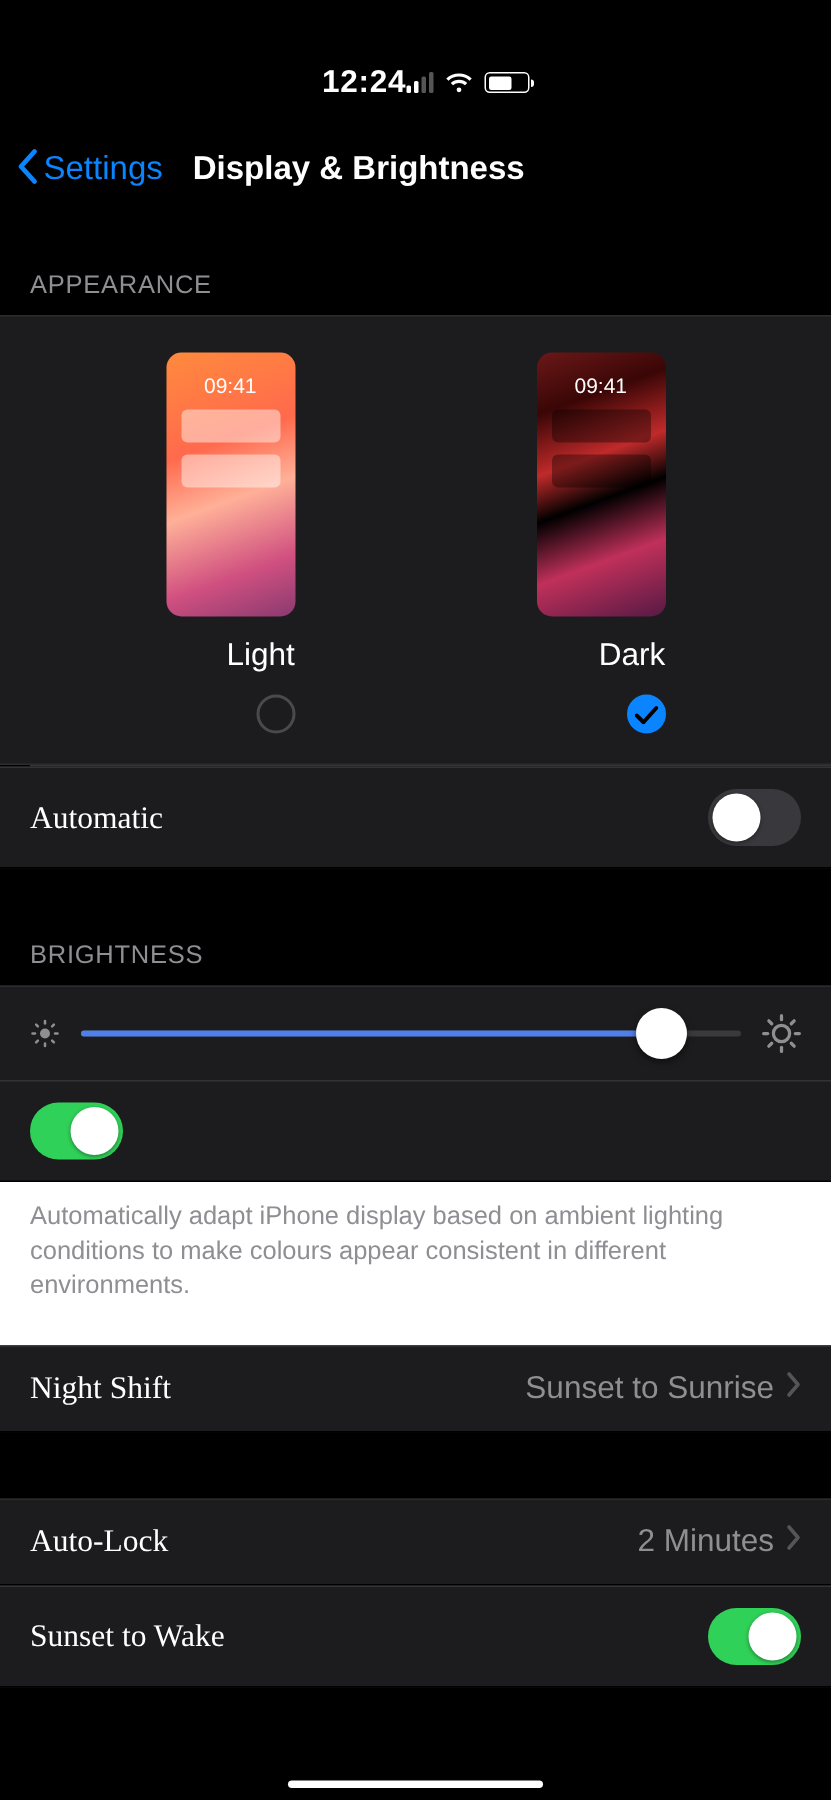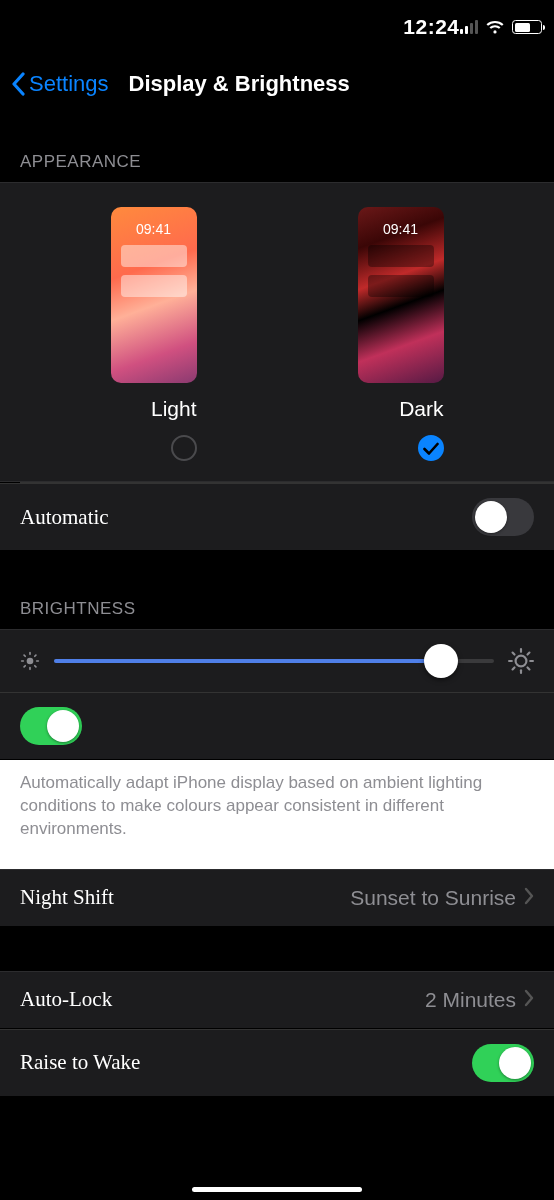--- a/index.html
+++ b/index.html
@@ -9,23 +9,24 @@
       background: #000;
       font-family: -apple-system, "SF Pro Text", "Helvetica Neue", Arial, sans-serif;
       color: #fff;
       overflow: hidden;
       position: relative;
     }
     
     .statusbar {
       height: 54px;
       display: flex;
-      justify-content: flex-end;
+      justify-content: center;
       align-items: center;
-      padding: 0 12px 0 42px;
+      padding: 0 28px 0 42px;
+      margin-top: 28px;
     }
     .status-time { font-size: 21px; font-weight: 600; letter-spacing: 0.5px; }
     .status-icons { display: flex; align-items: center; gap: 7px; }
     .cell-bars { display: flex; align-items: flex-end; gap: 1.5px; height: 14px; }
     .cell-bars span { width: 3.5px; background: #fff; border-radius: 1px; }
     .cell-bars span:nth-child(1){height:5px}
     .cell-bars span:nth-child(2){height:8px}
     .cell-bars span:nth-child(3){height:11px;background:#555}
     .cell-bars span:nth-child(4){height:14px;background:#555}
     .wifi-icon svg { display:block; }
@@ -35,21 +36,21 @@
 
     
     .navbar {
       display: flex;
       align-items: center;
       height: 60px;
       padding: 0 10px;
       border-bottom: 0.5px solid #000;
     }
     .back-btn {
-      display: flex; align-items: center; color: #0a84ff; font-size: 22px; gap: 3px;
+      display: flex; color: #0a84ff; font-size: 22px; gap: 3px;
     }
     .back-chevron svg { display:block; }
     .nav-title {
       flex: 1; text-align: left; font-size: 22px; font-weight: 600; padding-left: 20px;
     }
 
     
     .section-header {
       padding: 38px 20px 10px;
       font-size: 17px;
@@ -270,19 +271,19 @@
   <div class="cell-label">Auto-Lock</div>
   <div class="cell-detail">2 Minutes</div>
   <span class="chevron-right">
     <svg width="10" height="18" viewBox="0 0 10 18">
         <path d="M2 2l6 7-6 7" stroke="#555" stroke-width="2.4" fill="none" stroke-linecap="round" stroke-linejoin="round"></path>
       </svg>
   </span>
 </div>
 
 <div class="cell" style="border-top:0.5px solid #333">
-  <div class="cell-label">Raise to Wake</div>
+  <div class="cell-label">Sunset to Wake</div>
   <div class="switch on">
       <div class="switch-knob"></div>
     </div>
 </div>
 
 <div class="home-indicator"></div>
 
 </body></html>

